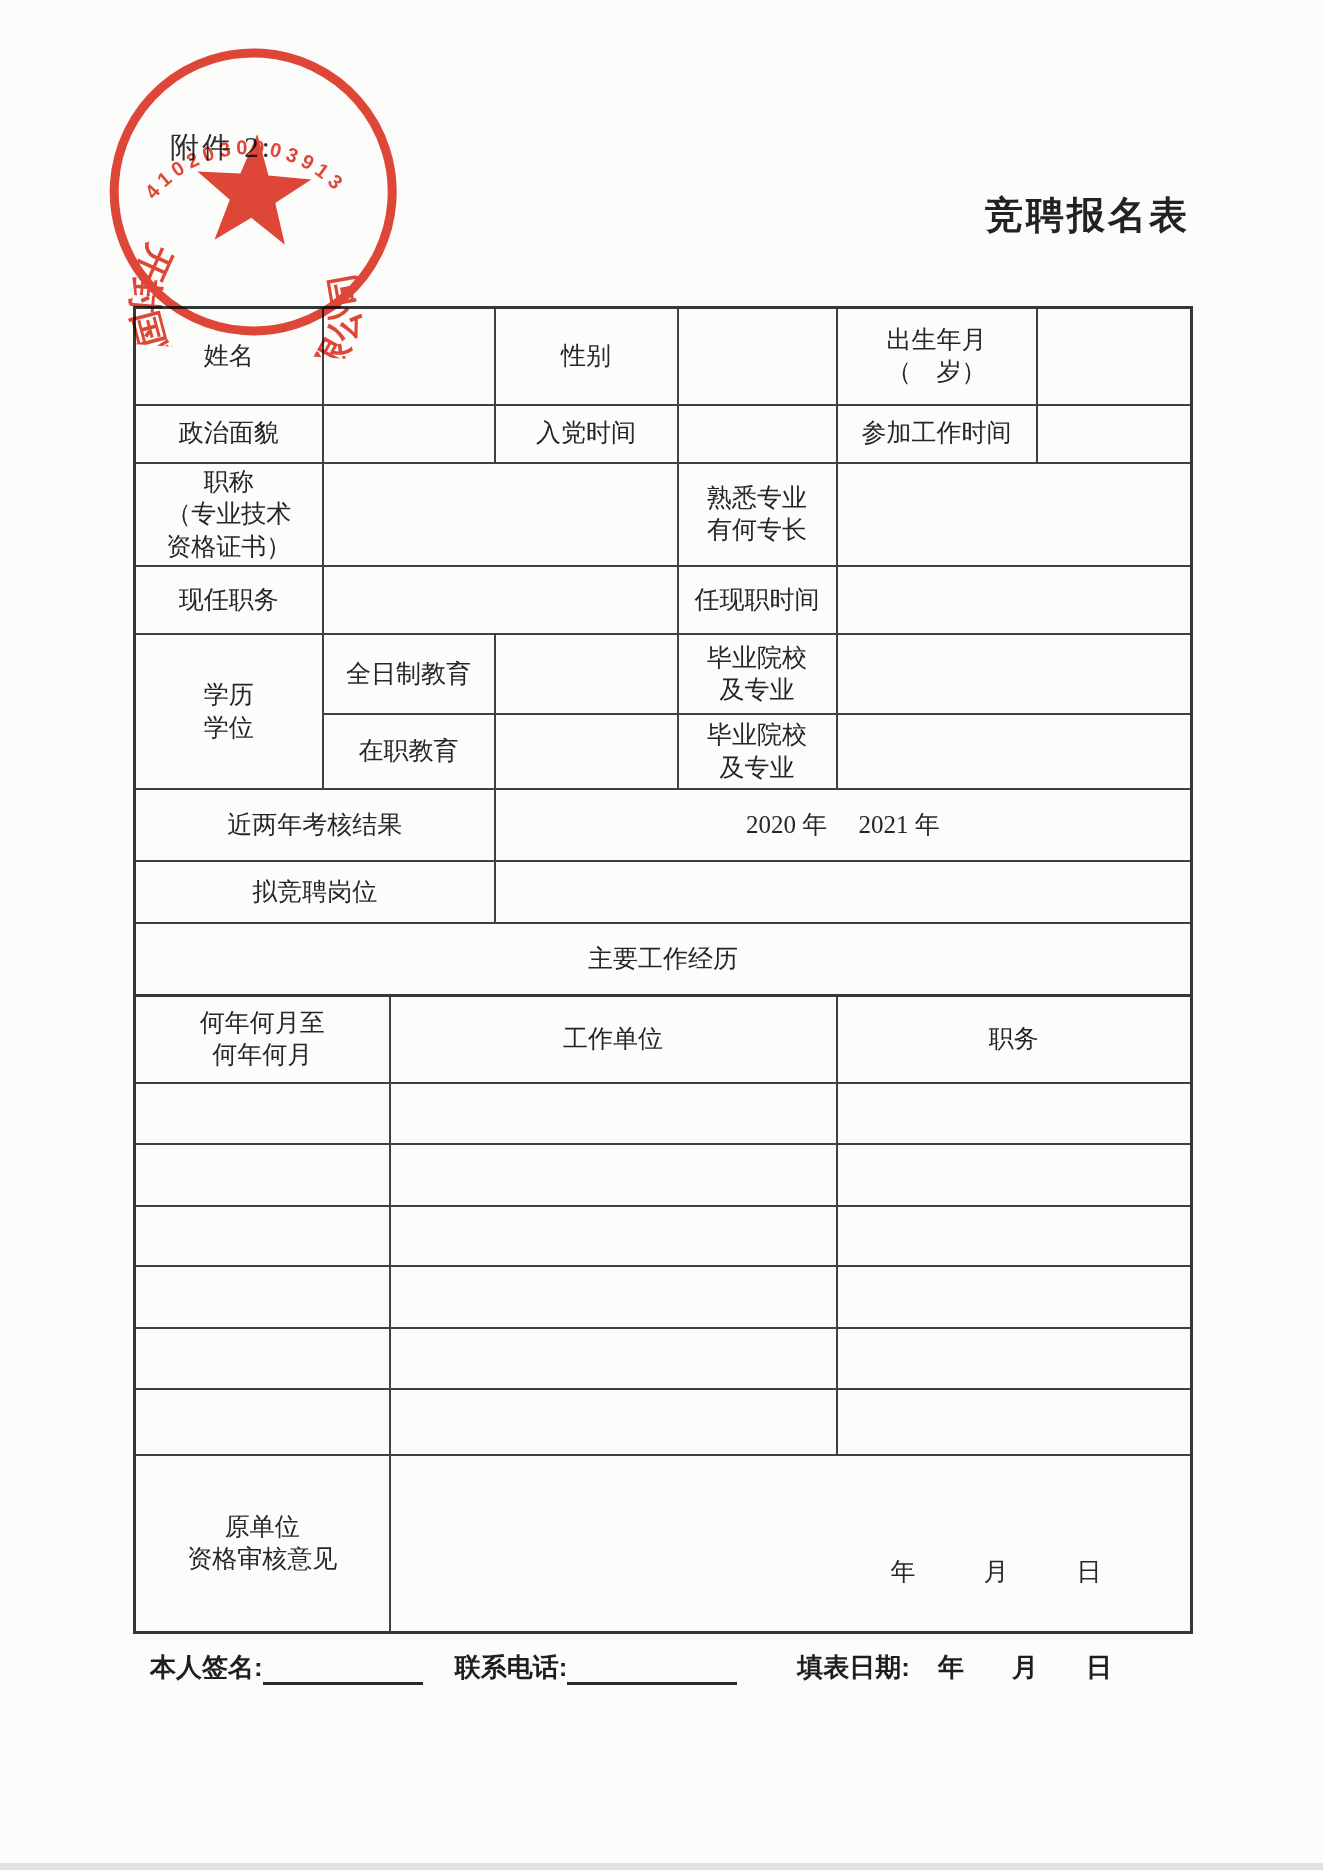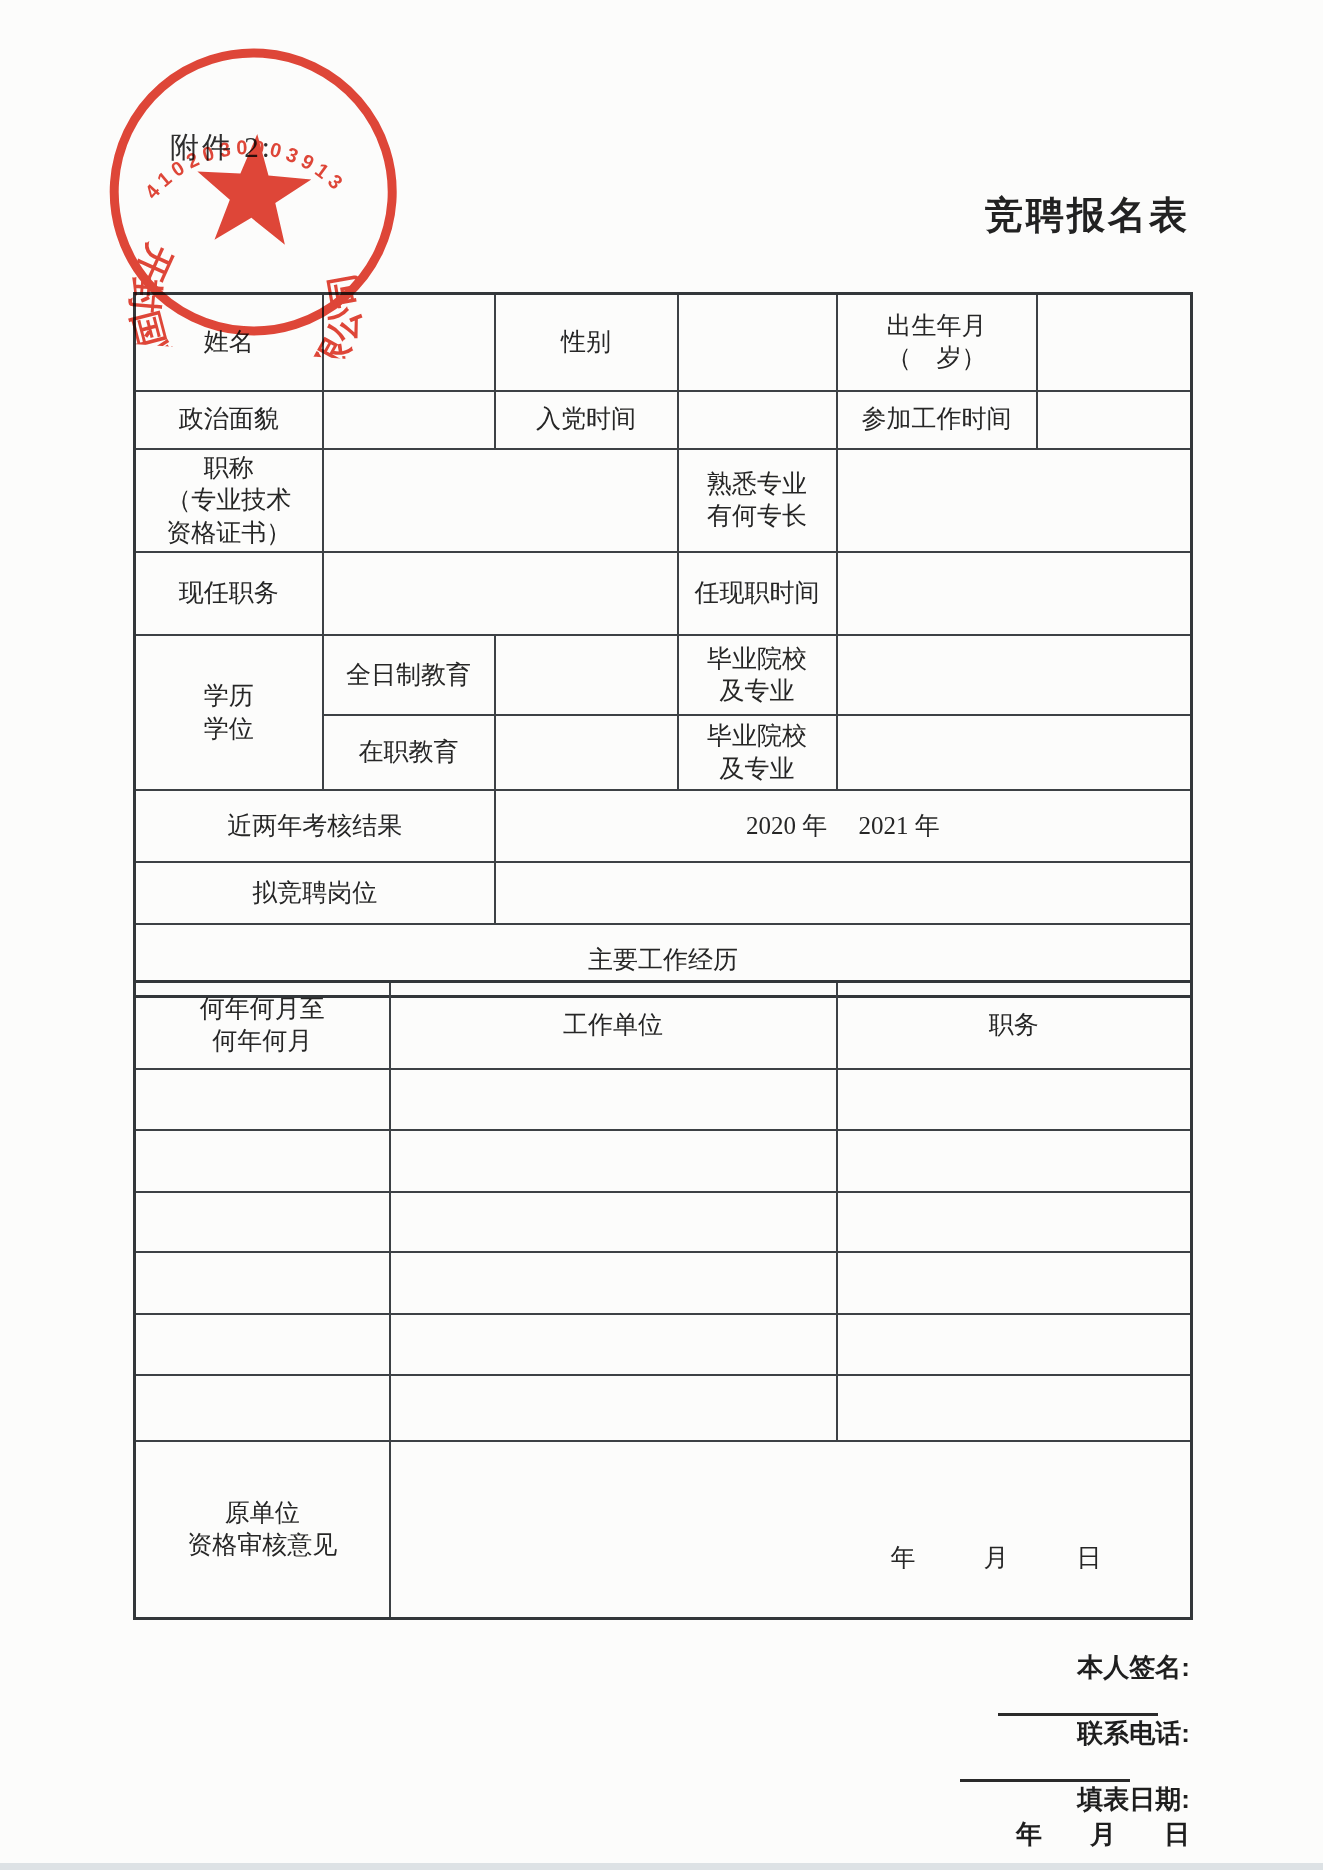--- a/index.html
+++ b/index.html
@@ -22,20 +22,21 @@
     position:absolute;left:133px;top:190px;width:1057px;
     text-align:right;
     font-family:"Liberation Sans","DejaVu Sans",sans-serif;
     font-weight:700;font-size:38px;letter-spacing:3px;color:#222;
   }
 
   table.form{
     position:absolute;left:133px;
     border-collapse:collapse;table-layout:fixed;
     background:transparent;
+    margin-top:14px;
   }
   table.upper{top:292px;width:1057px;}
   table.lower{top:980px;width:1057px;}
   table.form,table.form td{border:2px solid #3d4145;}
   table.form{border:3px solid #33373a;}
   table.form td{
     text-align:center;vertical-align:middle;
     font-size:25px;color:#262626;
     line-height:1.3;
     white-space:pre-line;
@@ -48,21 +49,20 @@
   .review-date{
     position:absolute;left:500px;top:100px;
     display:flex;gap:68px;font-size:25px;color:#262626;
   }
 
   .footer-line{
     position:absolute;left:150px;top:1650px;width:1040px;
     display:flex;align-items:flex-end;
     font-size:26px;font-weight:700;color:#1e1e1e;
     font-family:"Liberation Sans","DejaVu Sans",sans-serif;
-    flex-direction:column;
   }
   .sig-label{white-space:nowrap;}
   .blank-line{
     display:inline-block;height:28px;
     border-bottom:3px solid #2a2a2a;
   }
   .blank-line.l1{width:160px;margin-right:32px;}
   .blank-line.l2{width:170px;margin-right:60px;}
   .date-group{display:flex;gap:48px;margin-left:28px;white-space:nowrap;}
 
@@ -120,21 +120,21 @@
     </tr>
     <tr style="height:102px">
       <td>职称
 （专业技术
 资格证书）</td>
       <td colspan="2"></td>
       <td>熟悉专业
 有何专长</td>
       <td colspan="2"></td>
     </tr>
-    <tr style="height:83px">
+    <tr style="height:68px">
       <td>现任职务</td>
       <td colspan="2"></td>
       <td>任现职时间</td>
       <td colspan="2"></td>
     </tr>
     <tr style="height:80px">
       <td rowspan="2">学历
 学位</td>
       <td>全日制教育</td>
       <td></td>

